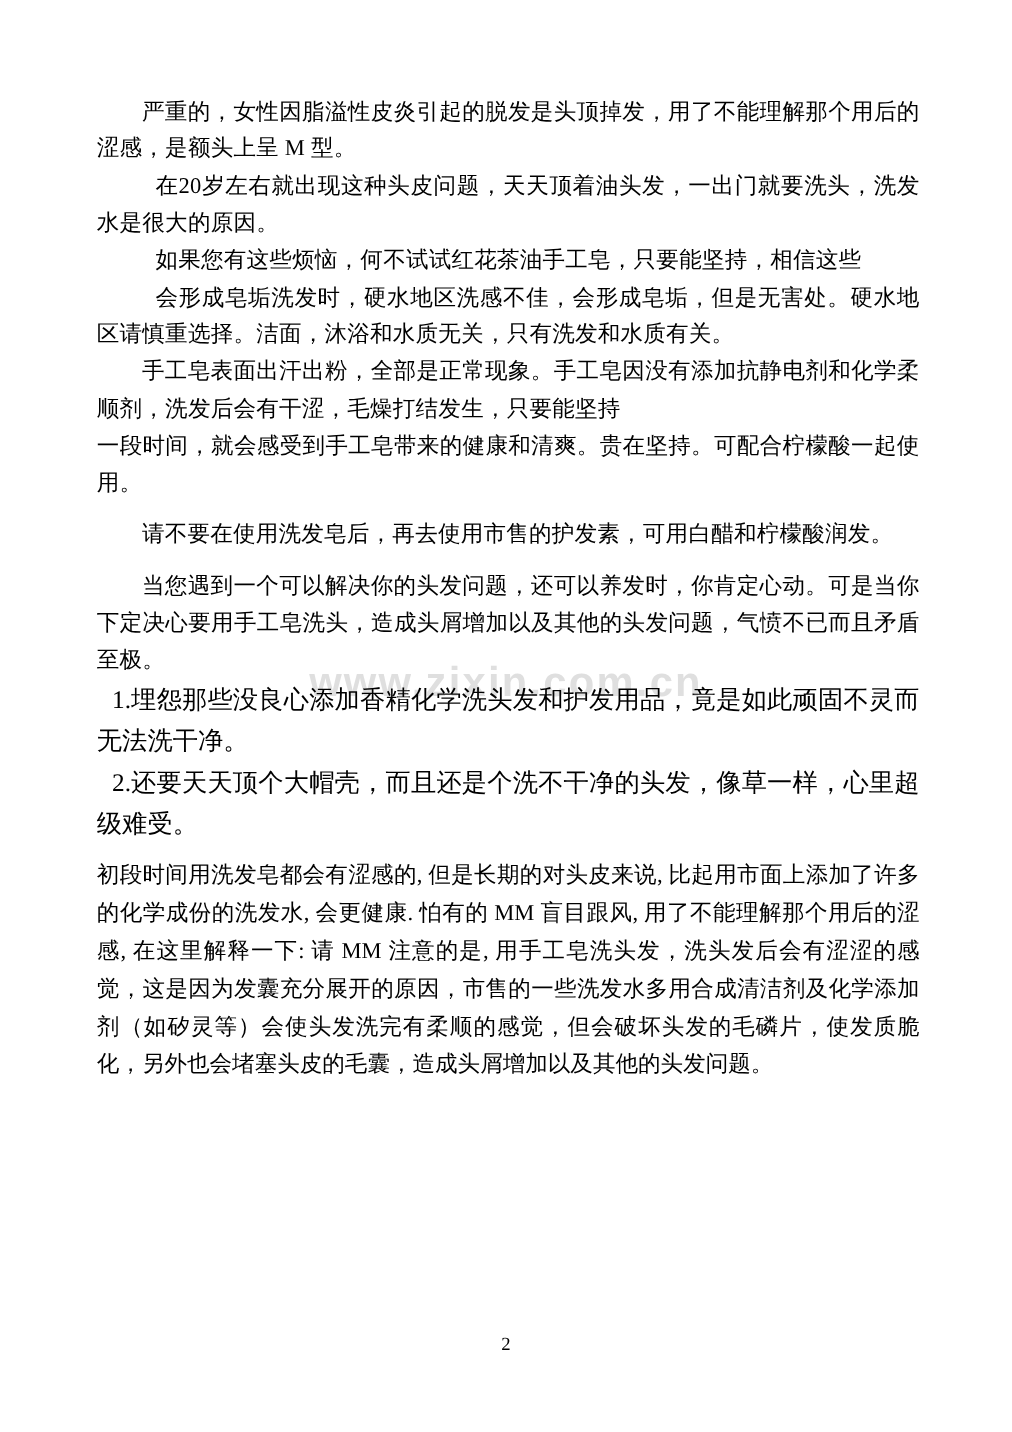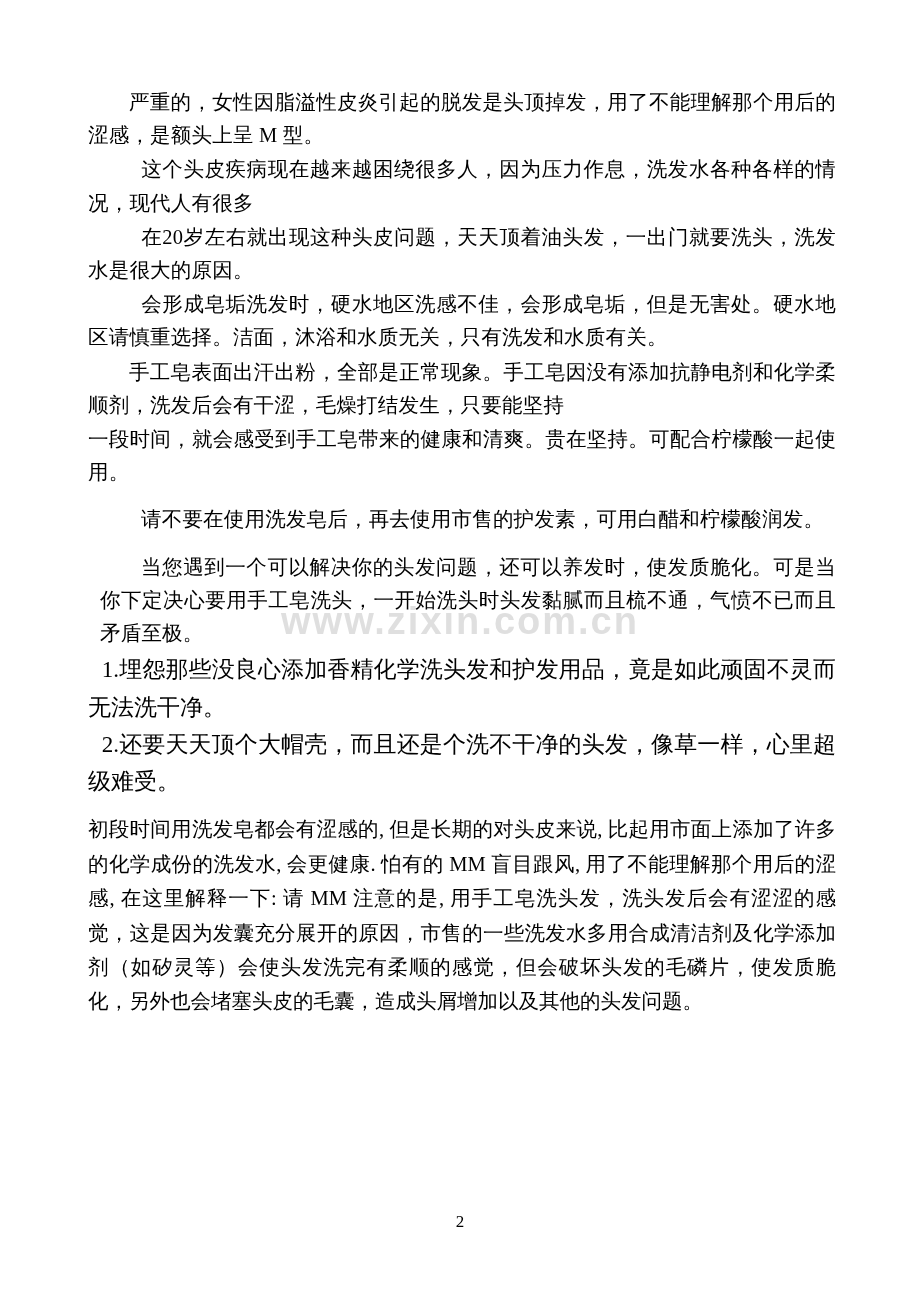--- a/index.html
+++ b/index.html
@@ -26,21 +26,21 @@
   .para {
     font-size: 20.5px;
     line-height: 1.62;
     text-align: justify;
     margin: 0 0 1px 0;
     letter-spacing: 0.2px;
   }
   .indent2 { text-indent: 2em; }
   .indent3 { text-indent: 2.6em; }
   .bold { font-weight: normal; }
-  .para.gap-top { margin-top: 14px; margin-left: 12px; }
+  .para.gap-top { margin-top: 14px; }
   .list-item {
     font-size: 23px;
     line-height: 1.62;
     text-align: justify;
     margin: 0;
     text-indent: 0.6em;
   }
   .tail {
     font-size: 20.5px;
     line-height: 1.68;
@@ -76,34 +76,34 @@
 <body>
 
 <div class="page">
 
   <div class="watermark">www.zixin.com.cn</div>
 
   <div class="content">
 
     <p class="para indent2">严重的，女性因脂溢性皮炎引起的脱发是头顶掉发，用了不能理解那个用后的涩感，是额头上呈 M 型。</p>
 
-    <p class="para indent3">这个头皮疾病现在越来越困绕很多人，因为压力作息，洗发水各种各样的情况，现代人有很多</p>
 
     <p class="para indent3">在20岁左右就出现这种头皮问题，天天顶着油头发，一出门就要洗头，洗发水是很大的原因。</p>
 
+    <p class="para indent3">如果您有这些烦恼，何不试试红花茶油手工皂，只要能坚持，相信这些</p>
 
     <p class="para indent3"><span>会形成皂垢</span><span class="bold">洗发时，硬水地区洗感不佳</span><span>，会形成皂垢，但是无害处。硬水地区请慎重选择。洁面，沐浴和水质无关，只有洗发和水质有关。</span></p>
 
     <p class="para indent2"><span class="bold">手工皂表面出汗出粉</span><span>，全部是正常现象。</span><span class="bold">手工皂因没有添加抗静电剂和化学柔顺剂</span><span>，洗发后会有干涩，毛燥打结发生，只要能坚持</span></p>
 
     <p class="para">一段时间，就会感受到手工皂带来的健康和清爽。贵在坚持。可配合柠檬酸一起使用。</p>
 
     <p class="para indent2 gap-top"><span class="bold">请不要在使用洗发皂后，再去使用市售的护发素</span><span>，可用白醋和柠檬酸润发。</span></p>
 
-    <p class="para indent2 bold gap-top">当您遇到一个可以解决你的头发问题，还可以养发时，使发质脆化。可是当你下定决心要用手工皂洗头，一开始洗头时头发黏腻而且梳不通，气愤不已而且矛盾至极。</p>
+    <p class="para indent2 bold gap-top">当您遇到一个可以解决你的头发问题，还可以养发时，你肯定心动。可是当你下定决心要用手工皂洗头，造成头屑增加以及其他的头发问题，气愤不已而且矛盾至极。</p>
 
     <p class="list-item gap-top-lg"><span>1.</span><span>埋怨那些没良心添加香精化学洗头发和护发用品，竟是如此顽固不灵而无法洗干净。</span></p>
 
     <p class="list-item gap-top-lg"><span>2.</span><span>还要天天顶个大帽壳，而且还是个洗不干净的头发，像草一样，心里超级难受。</span></p>
 
     <p class="tail gap-top-lg" style="margin-top:12px;">初段时间用洗发皂都会有涩感的, 但是长期的对头皮来说, 比起用市面上添加了许多的化学成份的洗发水, 会更健康. 怕有的 MM 盲目跟风, 用了不能理解那个用后的涩感, 在这里解释一下: 请 MM 注意的是, 用手工皂洗头发，洗头发后会有涩涩的感觉，这是因为发囊充分展开的原因，市售的一些洗发水多用合成清洁剂及化学添加剂（如矽灵等）会使头发洗完有柔顺的感觉，但会破坏头发的毛磷片，使发质脆化，另外也会堵塞头皮的毛囊，造成头屑增加以及其他的头发问题。</p>
 
   </div>
 
   <div class="page-number">2</div>

